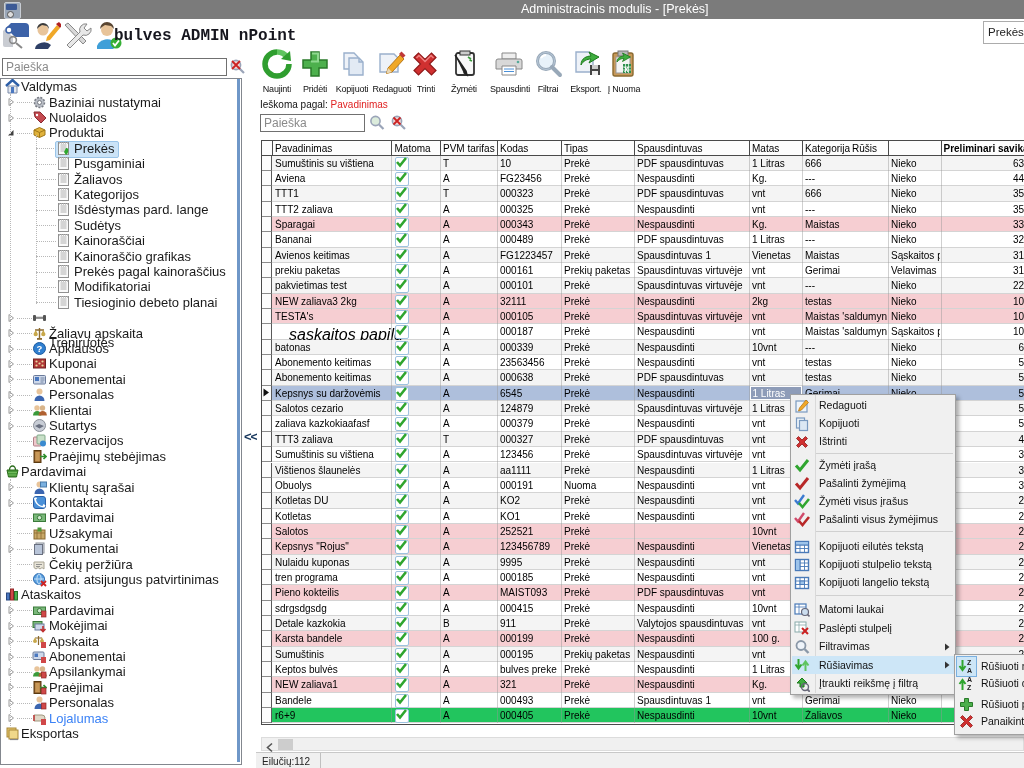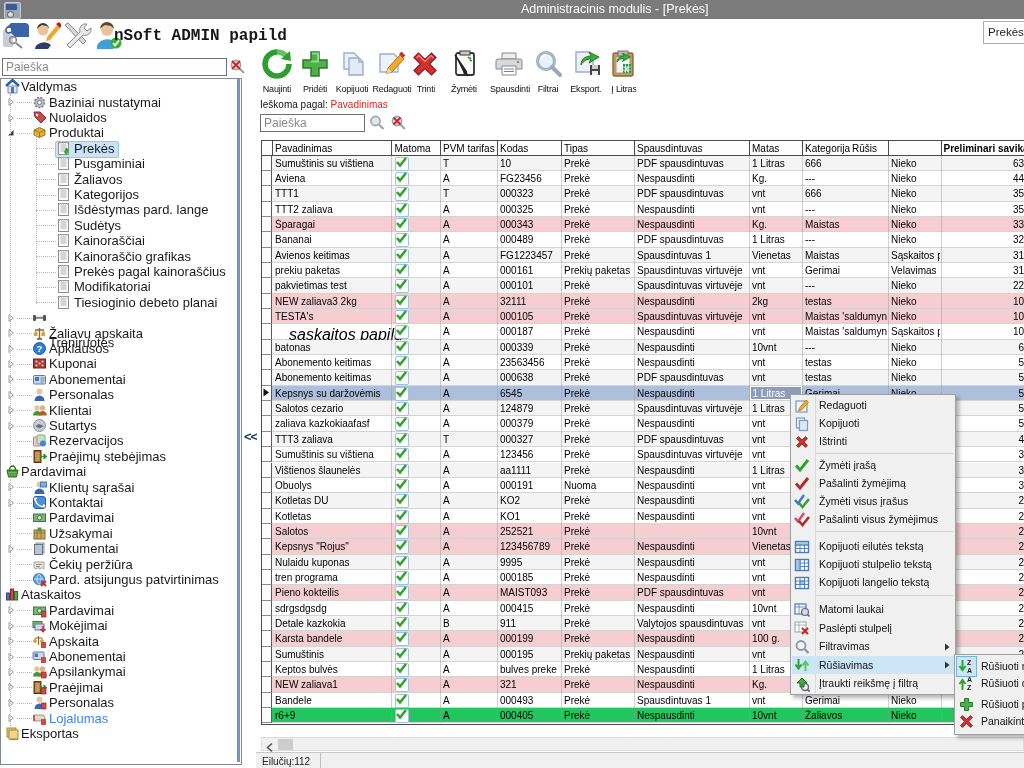--- a/index.html
+++ b/index.html
@@ -36,21 +36,21 @@
  <path d="M25 3 a6 6 0 0 0 -7 8 L5 24 l3 3 L21 14 a6 6 0 0 0 8 -7 l-4 3 -3 -3 z" fill="#e8e8e8" stroke="#888" stroke-width="1"></path>
 </svg>
 
 <svg class="abs" style="left:94px;top:21px;" width="28" height="28" viewBox="0 0 28 28">
  <circle cx="13" cy="9" r="6" fill="#e8c49a"></circle>
  <path d="M6 8 a7 7 0 0 1 14 0 l-3 -3 -6 -1 -3 2 z" fill="#5a4632"></path>
  <path d="M3 28 a10 8 0 0 1 20 -3 l-4 3 z" fill="#3f9fd8"></path>
  <circle cx="22" cy="22" r="5.5" fill="#35b035"></circle>
  <path d="M19 22 l2 2.5 4 -5" stroke="#fff" stroke-width="1.8" fill="none"></path>
 </svg>
-<div class="tx" style="left:114px;top:27px;font-family:'Liberation Mono',monospace;font-weight:bold;font-size:16px;color:#16161e;">nSoft ADMIN papild</div>
+<div class="tx" style="left:114px;top:27px;font-family:'Liberation Mono',monospace;font-weight:bold;font-size:16px;color:#16161e;">bulves ADMIN nPoint</div>
 
 <div class="abs" style="left:983px;top:21px;width:45px;height:21px;border:1px solid #acacac;background:#fff;"></div>
 <div class="tx" style="left:988px;top:26px;font-size:11.5px;color:#222;">Prekės</div>
 
 <div class="abs" style="left:2px;top:58px;width:223px;height:16px;border:1px solid #707070;background:#fff;"></div>
 <div class="tx" style="left:6px;top:60px;font-size:12px;color:#8a8a8a;">Paieška</div>
 <svg class="abs" style="left:229px;top:59px;" width="17" height="15" viewBox="0 0 17 15">
  <circle cx="7" cy="6" r="4.6" fill="#f2d8d8" stroke="#9aa4b8" stroke-width="1.6"></circle>
  <path d="M10.5 9.5 L15 14" stroke="#9aa4b8" stroke-width="2.2"></path>
  <path d="M3 2 l8 8 m0 -8 l-8 8" stroke="#cc2222" stroke-width="1.8"></path>
@@ -487,21 +487,21 @@
 <div class="tx" style="left:586px;top:83.5px;font-size:9px;letter-spacing:-0.2px;color:#111;transform:translateX(-50%);">Eksport.</div>
 <div class="abs" style="left:608px;top:49px;width:30px;height:30px;"><svg width="30" height="30" viewBox="0 0 30 30">
       <rect x="5" y="4" width="20" height="23" rx="2" fill="#c89858" stroke="#8a6a30" stroke-width="1.4"></rect>
       <rect x="10" y="2" width="10" height="5" fill="#b8b8b8" stroke="#777"></rect>
       <rect x="8" y="8" width="14" height="16" fill="#f4f4f4" stroke="#999"></rect>
       <path d="M9 13 c0 -5 5 -6 7 -6 l-1.5 -3 8 4 -8 4.5 1.5 -3 c-3 0 -5 1 -7 3.5 z" fill="#3fae3f" stroke="#1a7a1a" stroke-width="0.8"></path>
       <rect x="15" y="15" width="8" height="9" fill="#2f8f4f"></rect>
       <path d="M15 18 h8 M15 21 h8 M17.5 15 v9 M20.5 15 v9" stroke="#fff" stroke-width="0.7"></path>
       <text x="16" y="23" font-size="7" fill="#fff" font-weight="bold" font-family="Liberation Sans">X</text>
     </svg></div>
-<div class="tx" style="left:624px;top:83.5px;font-size:9px;letter-spacing:-0.2px;color:#111;transform:translateX(-50%);">Į Litras</div>
+<div class="tx" style="left:624px;top:83.5px;font-size:9px;letter-spacing:-0.2px;color:#111;transform:translateX(-50%);">Į Nuoma</div>
 
 <div class="tx" style="left:260px;top:99px;font-size:10px;color:#111;">Ieškoma pagal: <span style="color:#e02222;">Pavadinimas</span></div>
 <div class="abs" style="left:260px;top:114px;width:103px;height:16px;border:1px solid #707070;background:#fff;"></div>
 <div class="tx" style="left:264px;top:116px;font-size:12px;color:#8a8a8a;">Paieška</div>
 <svg class="abs" style="left:369px;top:115px;" width="16" height="15" viewBox="0 0 16 15">
  <circle cx="6.5" cy="6" r="4.6" fill="#dcecdc" stroke="#9aa4b8" stroke-width="1.6"></circle>
  <path d="M10 9.5 L14.5 14" stroke="#9aa4b8" stroke-width="2.2"></path>
 </svg>
 <svg class="abs" style="left:390px;top:115px;" width="17" height="15" viewBox="0 0 17 15">
  <circle cx="7" cy="6" r="4.6" fill="#f2d8d8" stroke="#9aa4b8" stroke-width="1.6"></circle>

